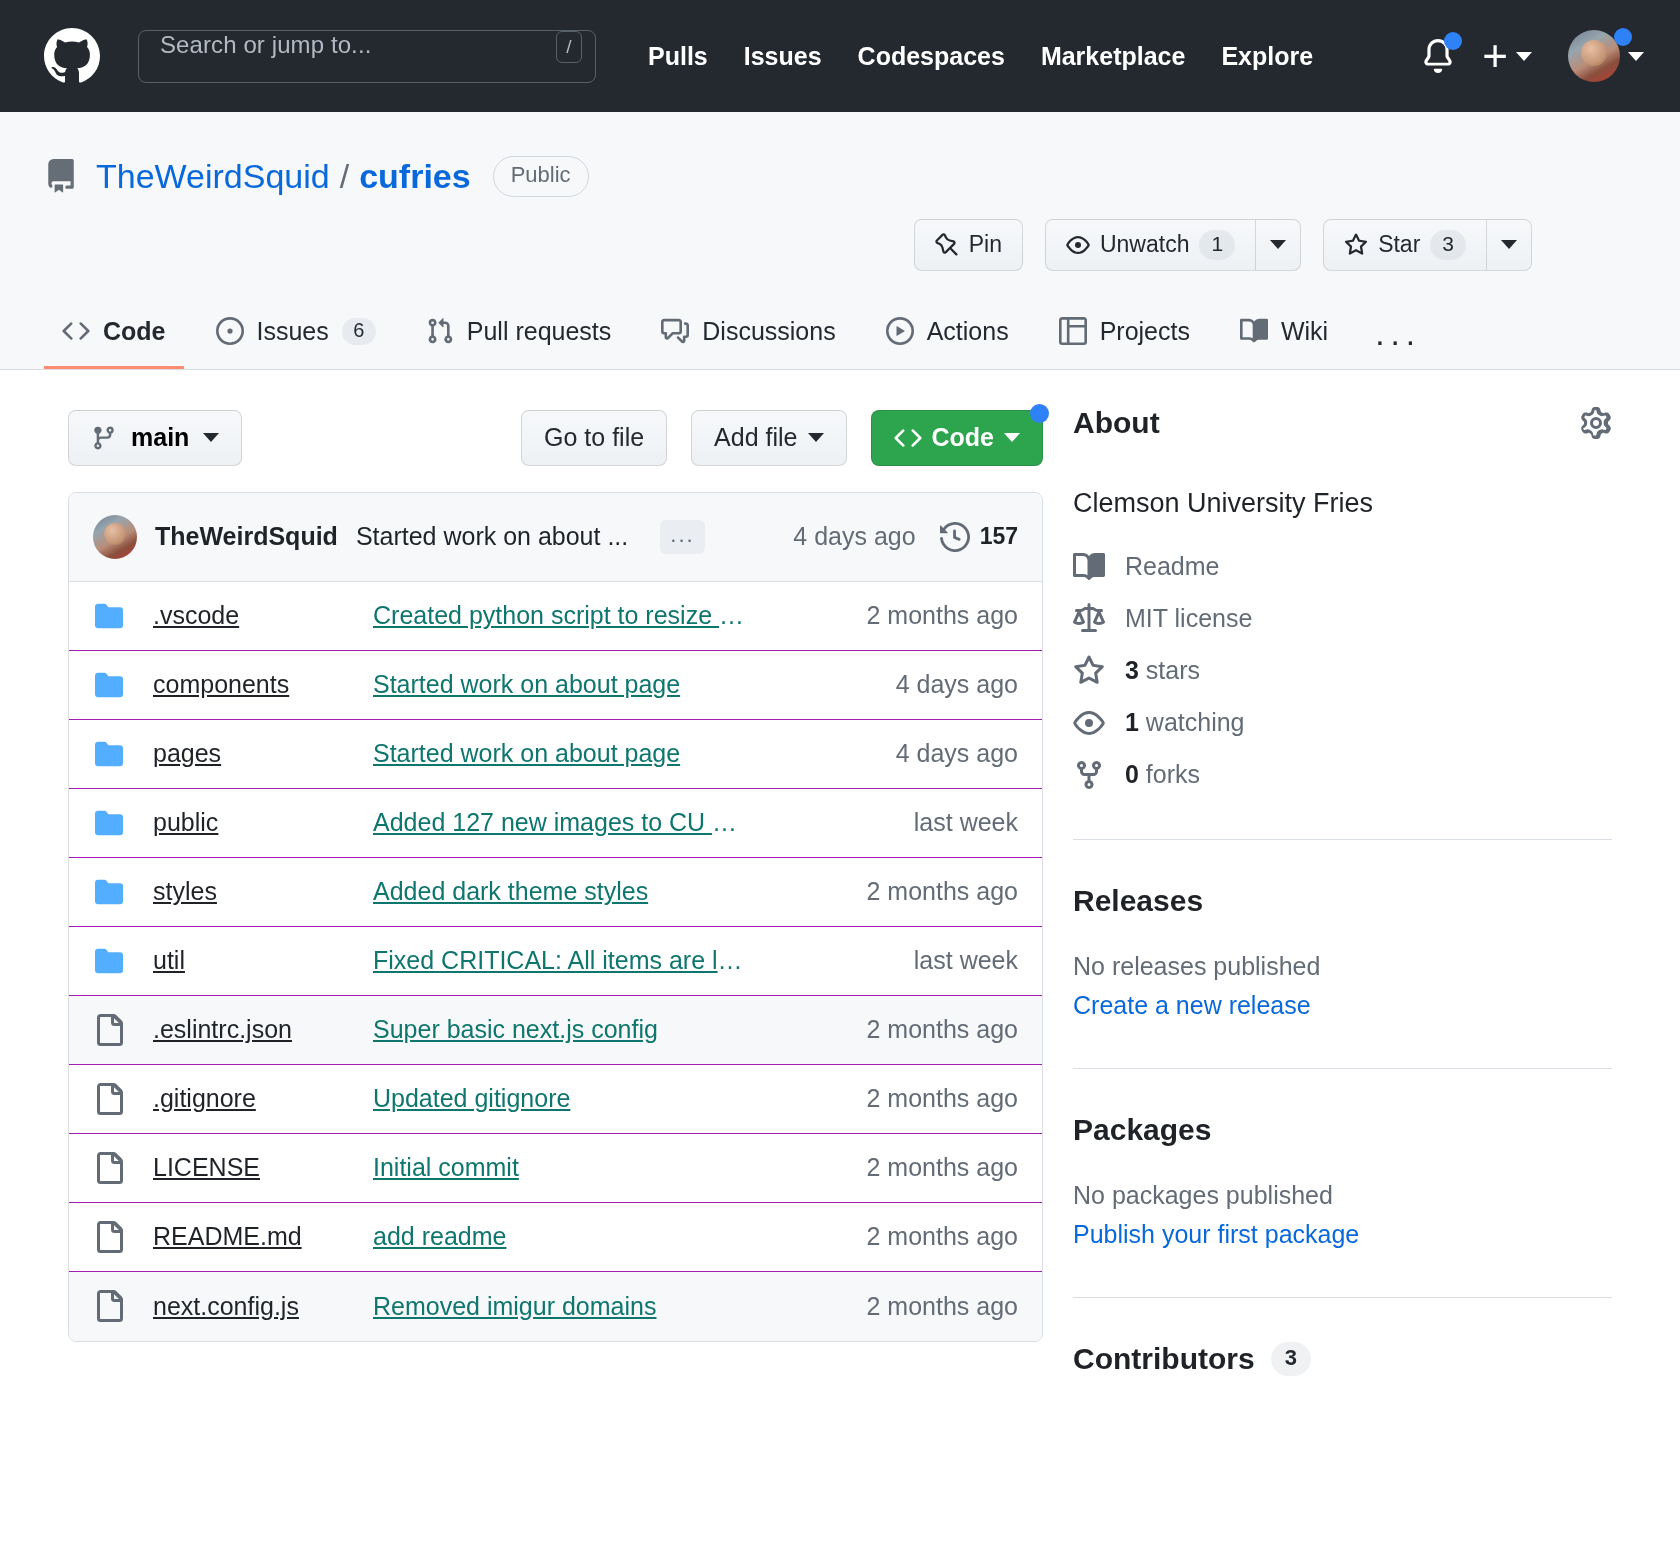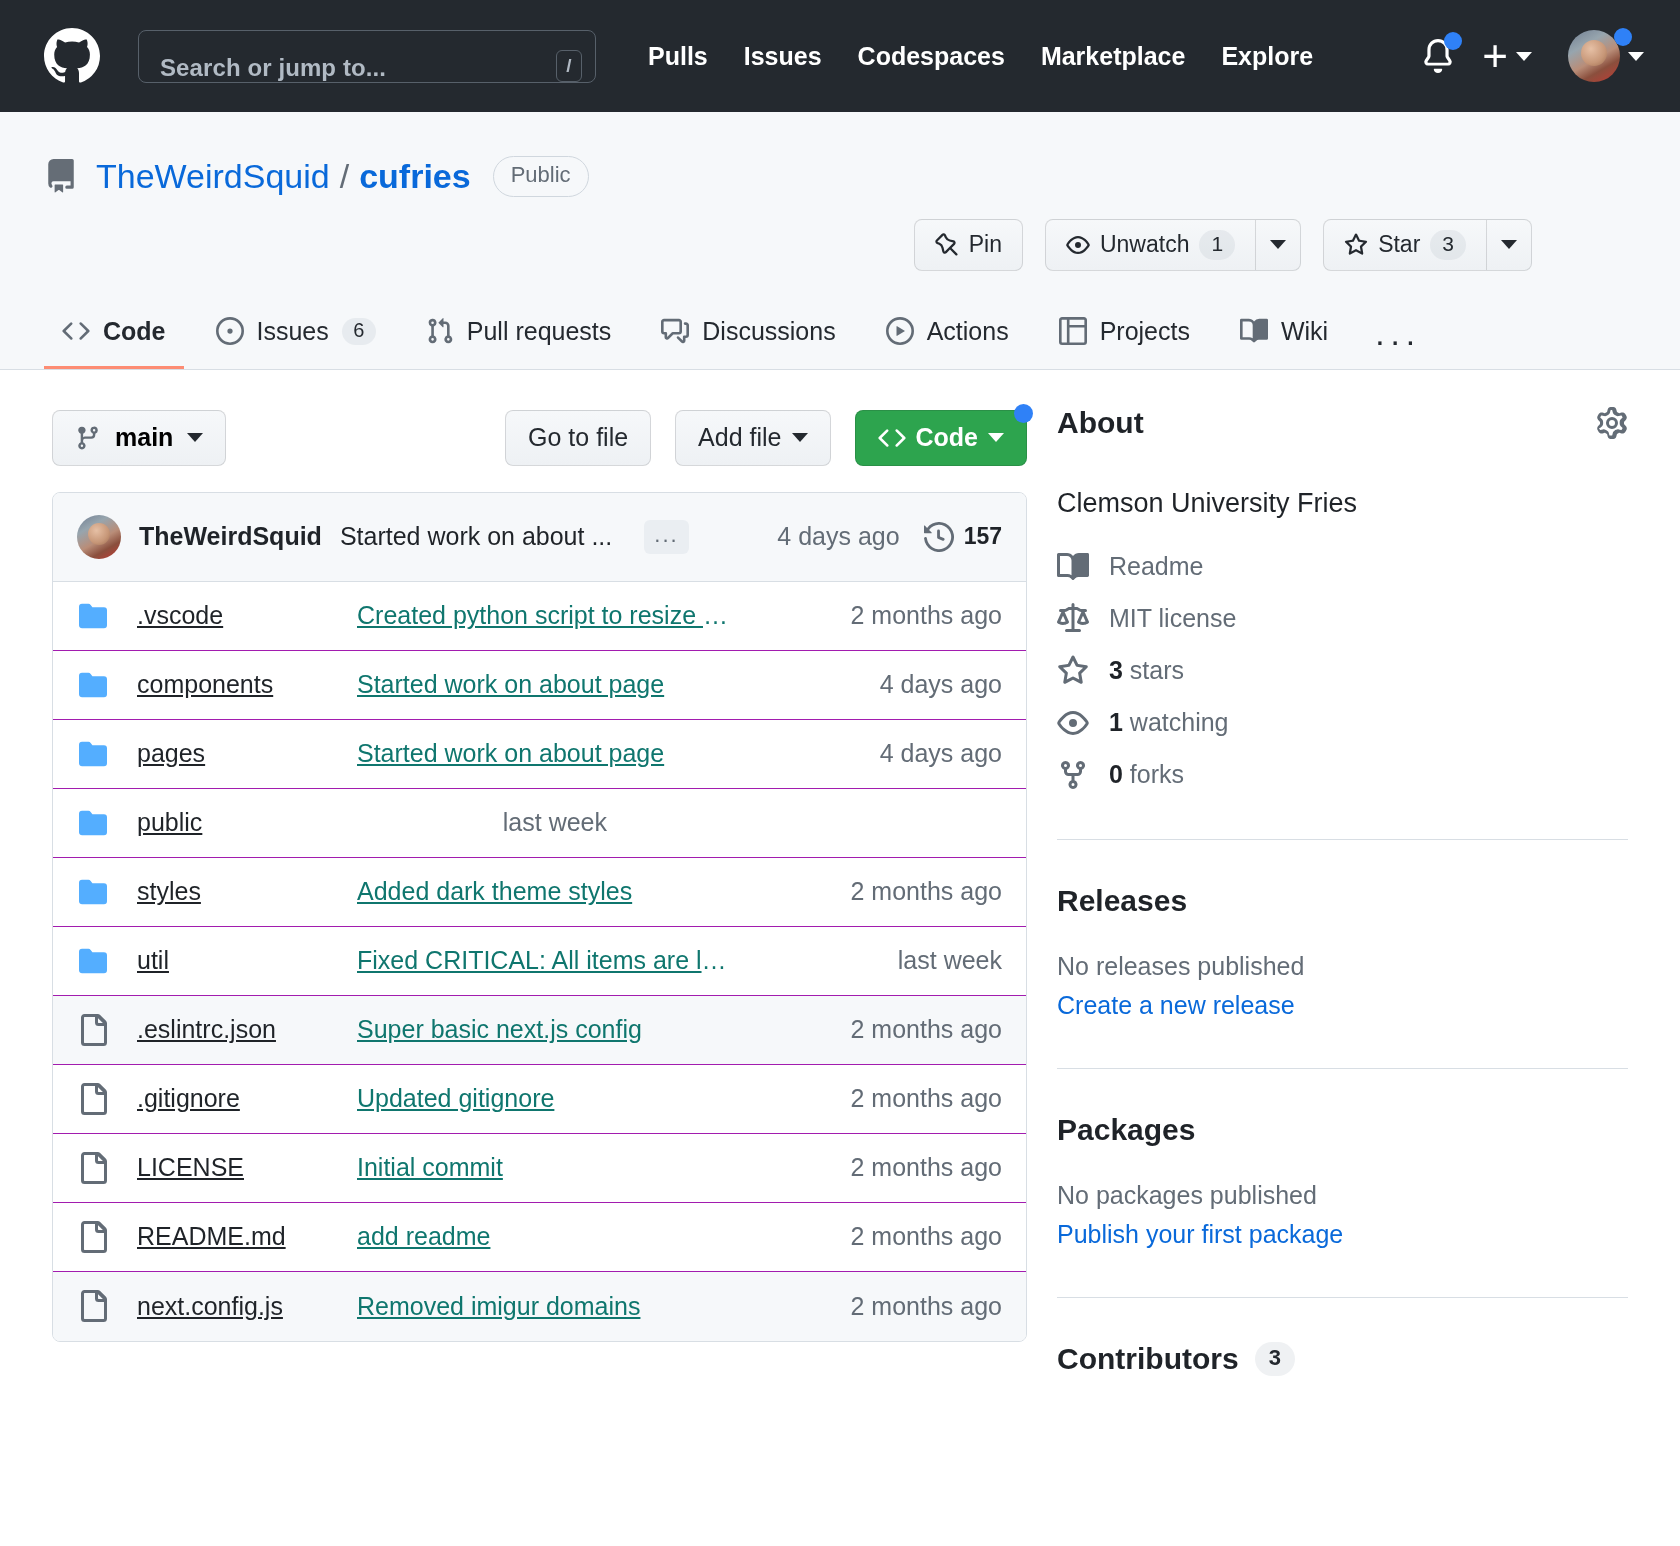--- a/index.html
+++ b/index.html
@@ -25,24 +25,23 @@
   }
   .gh-logo { width: 56px; height: 56px; flex: 0 0 auto; margin-right: 38px; }
   .gh-logo svg { width: 56px; height: 56px; display: block; }
 
   .search-box {
     width: 458px;
     height: 53px;
     border: 1px solid #57606a;
     border-radius: 8px;
     display: flex;
-    align-items: flex-end;
+    align-items: flex-start;
     padding: 0 13px 0 21px;
     flex: 0 0 auto;
-    font-weight: bold;
   }
   .search-placeholder {
     flex: 1;
     color: #b1bac4;
     font-size: 24px;
     letter-spacing: .1px;
   }
   .slash-key {
     width: 26px; height: 32px;
     border: 1px solid #57606a;
@@ -201,21 +200,21 @@
   }
   .tab.active { font-weight: bold; border-bottom-color: #fd8c73; }
   .tab svg { fill: #636c76; display:block; }
   .tab .counter { font-size: 20px; padding: 1px 11px 3px; }
   .tab-more { padding: 12px 14px 20px; display:flex; align-items:center; }
   .dots-glyph { color: #24292f; font-size: 34px; letter-spacing: 4px; line-height: 18px; }
 
   
   .page {
     display: flex;
-    padding: 0 52px;
+    padding: 0 68px;
     gap: 0;
   }
   .col-main { width: 975px; flex: 0 0 auto; }
   .col-side { flex: 1 1 auto; padding-left: 30px; padding-top: 36px; }
 
   .file-toolbar {
     display: flex;
     align-items: center;
     padding-top: 40px;
     padding-bottom: 26px;
@@ -561,20 +560,21 @@
             <a class="file-msg" href="#">Started work on about page</a>
             <span class="file-time">4 days ago</span>
           </div>
           <div class="file-row">
             <span class="file-icon">
               <svg width="32" height="28" viewBox="0 0 16 16" fill="#54aeff">
                 <path d="M1.75 1A1.75 1.75 0 000 2.75v10.5C0 14.216.784 15 1.75 15h12.5A1.75 1.75 0 0016 13.25v-8.5A1.75 1.75 0 0014.25 3h-6.5a.25.25 0 01-.2-.1l-.9-1.2C6.32 1.26 5.884 1 5.414 1H1.75z"></path>
               </svg>
             </span>
             <a class="file-name" href="#">public</a>
+            <a class="file-msg" href="#">Added 127 new images to CU Fri...</a>
             <span class="file-time">last week</span>
           </div>
           <div class="file-row">
             <span class="file-icon">
               <svg width="32" height="28" viewBox="0 0 16 16" fill="#54aeff">
                 <path d="M1.75 1A1.75 1.75 0 000 2.75v10.5C0 14.216.784 15 1.75 15h12.5A1.75 1.75 0 0016 13.25v-8.5A1.75 1.75 0 0014.25 3h-6.5a.25.25 0 01-.2-.1l-.9-1.2C6.32 1.26 5.884 1 5.414 1H1.75z"></path>
               </svg>
             </span>
             <a class="file-name" href="#">styles</a>
             <a class="file-msg" href="#">Added dark theme styles</a>

